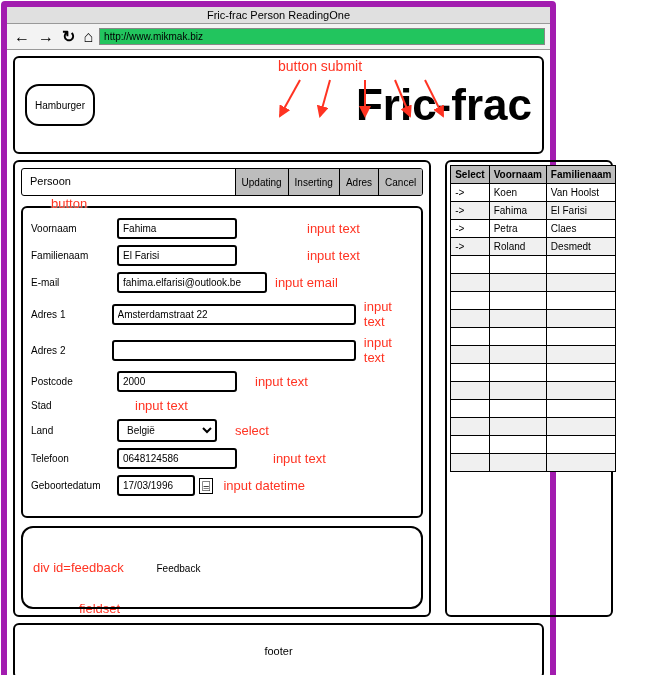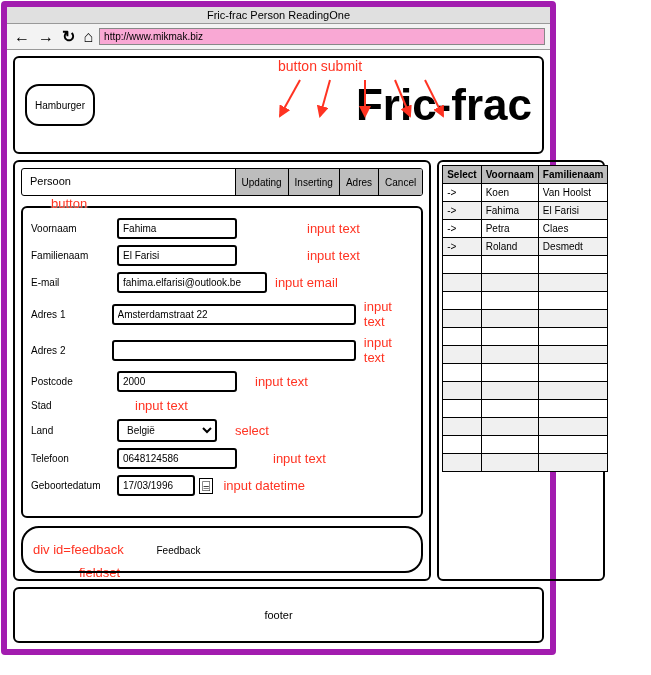--- a/index.html
+++ b/index.html
@@ -1,39 +1,39 @@
 <!DOCTYPE html>
 <html><head>
 <meta charset="utf-8">
 <style>
 *{box-sizing:border-box;margin:0;padding:0;font-family:Arial,Helvetica,sans-serif}
 body{background:#fff;width:651px;height:675px;overflow:hidden}
 .chrome{border:6px solid #a21caf;border-radius:4px;width:555px;margin:1px}
 .titlebar{background:#e0e0e0;text-align:center;font-size:11px;padding:2px 0;border-bottom:1px solid #999}
 .navbar{display:flex;align-items:center;gap:4px;padding:3px 5px;border-bottom:1px solid #999;background:#f3f3f3}
 .navbar .nbtn{font-size:16px;font-weight:bold;cursor:pointer;padding:0 2px}
-.urlbar{flex:1;border:1px solid #888;background:#f9a8d4;font-size:10px;padding:2px 4px}
+.urlbar{flex:1;border:1px solid #888;background:#22c55e;font-size:10px;padding:2px 4px}
 .header{display:flex;align-items:center;justify-content:space-between;border:2px solid #000;border-radius:6px;margin:6px;padding:22px 10px}
 .hamburger{border:2px solid #000;border-radius:14px;width:70px;height:42px;display:flex;align-items:center;justify-content:center;font-size:10px}
 .brand{font-size:44px;font-weight:bold}
-.main{display:flex;gap:6px;margin:0 6px 6px 6px}
+.main{display:flex;gap:14px;margin:0 6px 6px 6px}
 .left{flex:1;border:2px solid #000;border-radius:6px;padding:6px;position:relative}
 .tabbar{display:flex;align-items:stretch;border:1px solid #000;border-radius:3px;overflow:hidden;height:28px}
 .tabbar .tabtitle{flex:1;padding:6px 8px;font-size:11px}
 .tabbar button{background:#bdbdbd;border:none;border-left:1px solid #000;font-size:10px;padding:0 6px;cursor:pointer}
 .fieldset{border:2px solid #000;border-radius:6px;margin-top:10px;padding:10px 8px 14px 8px}
 .row{display:flex;align-items:center;margin-bottom:6px}
 .row label{width:86px;font-size:10px}
 .row input,.row select{border:2px solid #000;border-radius:3px;font-size:10px;padding:3px 4px;background:#fff}
 .row input.short{width:120px}
 .row input.med{width:150px}
 .row input.long{width:260px}
 .row select{width:100px}
 .calbtn{margin-left:4px;font-size:14px;cursor:pointer;border:1px solid #000;padding:0 2px;line-height:1}
-.feedback{border:2px solid #000;border-radius:18px;margin-top:8px;padding:14px 10px;font-size:10px;position:relative}
+.feedback{border:2px solid #000;border-radius:12px;margin-top:8px;padding:32px 10px;font-size:10px;position:relative}
 .right{width:168px;border:2px solid #000;border-radius:6px;padding:3px}
 table{width:100%;border-collapse:collapse;font-size:10px}
 th,td{border:1px solid #000;padding:3px 4px;text-align:left}
 th{background:#bdbdbd}
 tbody tr:nth-child(odd) td{background:#fff}
 tbody tr:nth-child(even) td{background:#f0f0f0}
 tbody tr.empty td{height:18px}
 .footer{border:2px solid #000;border-radius:6px;margin:6px;height:56px;display:flex;align-items:center;justify-content:center;font-size:11px}
 .annot{position:absolute;color:#ff3322;font-size:14px;font-weight:400;pointer-events:none;text-shadow:0 0 2px #fff,0 0 2px #fff}
 .annot.small{font-size:13px}

